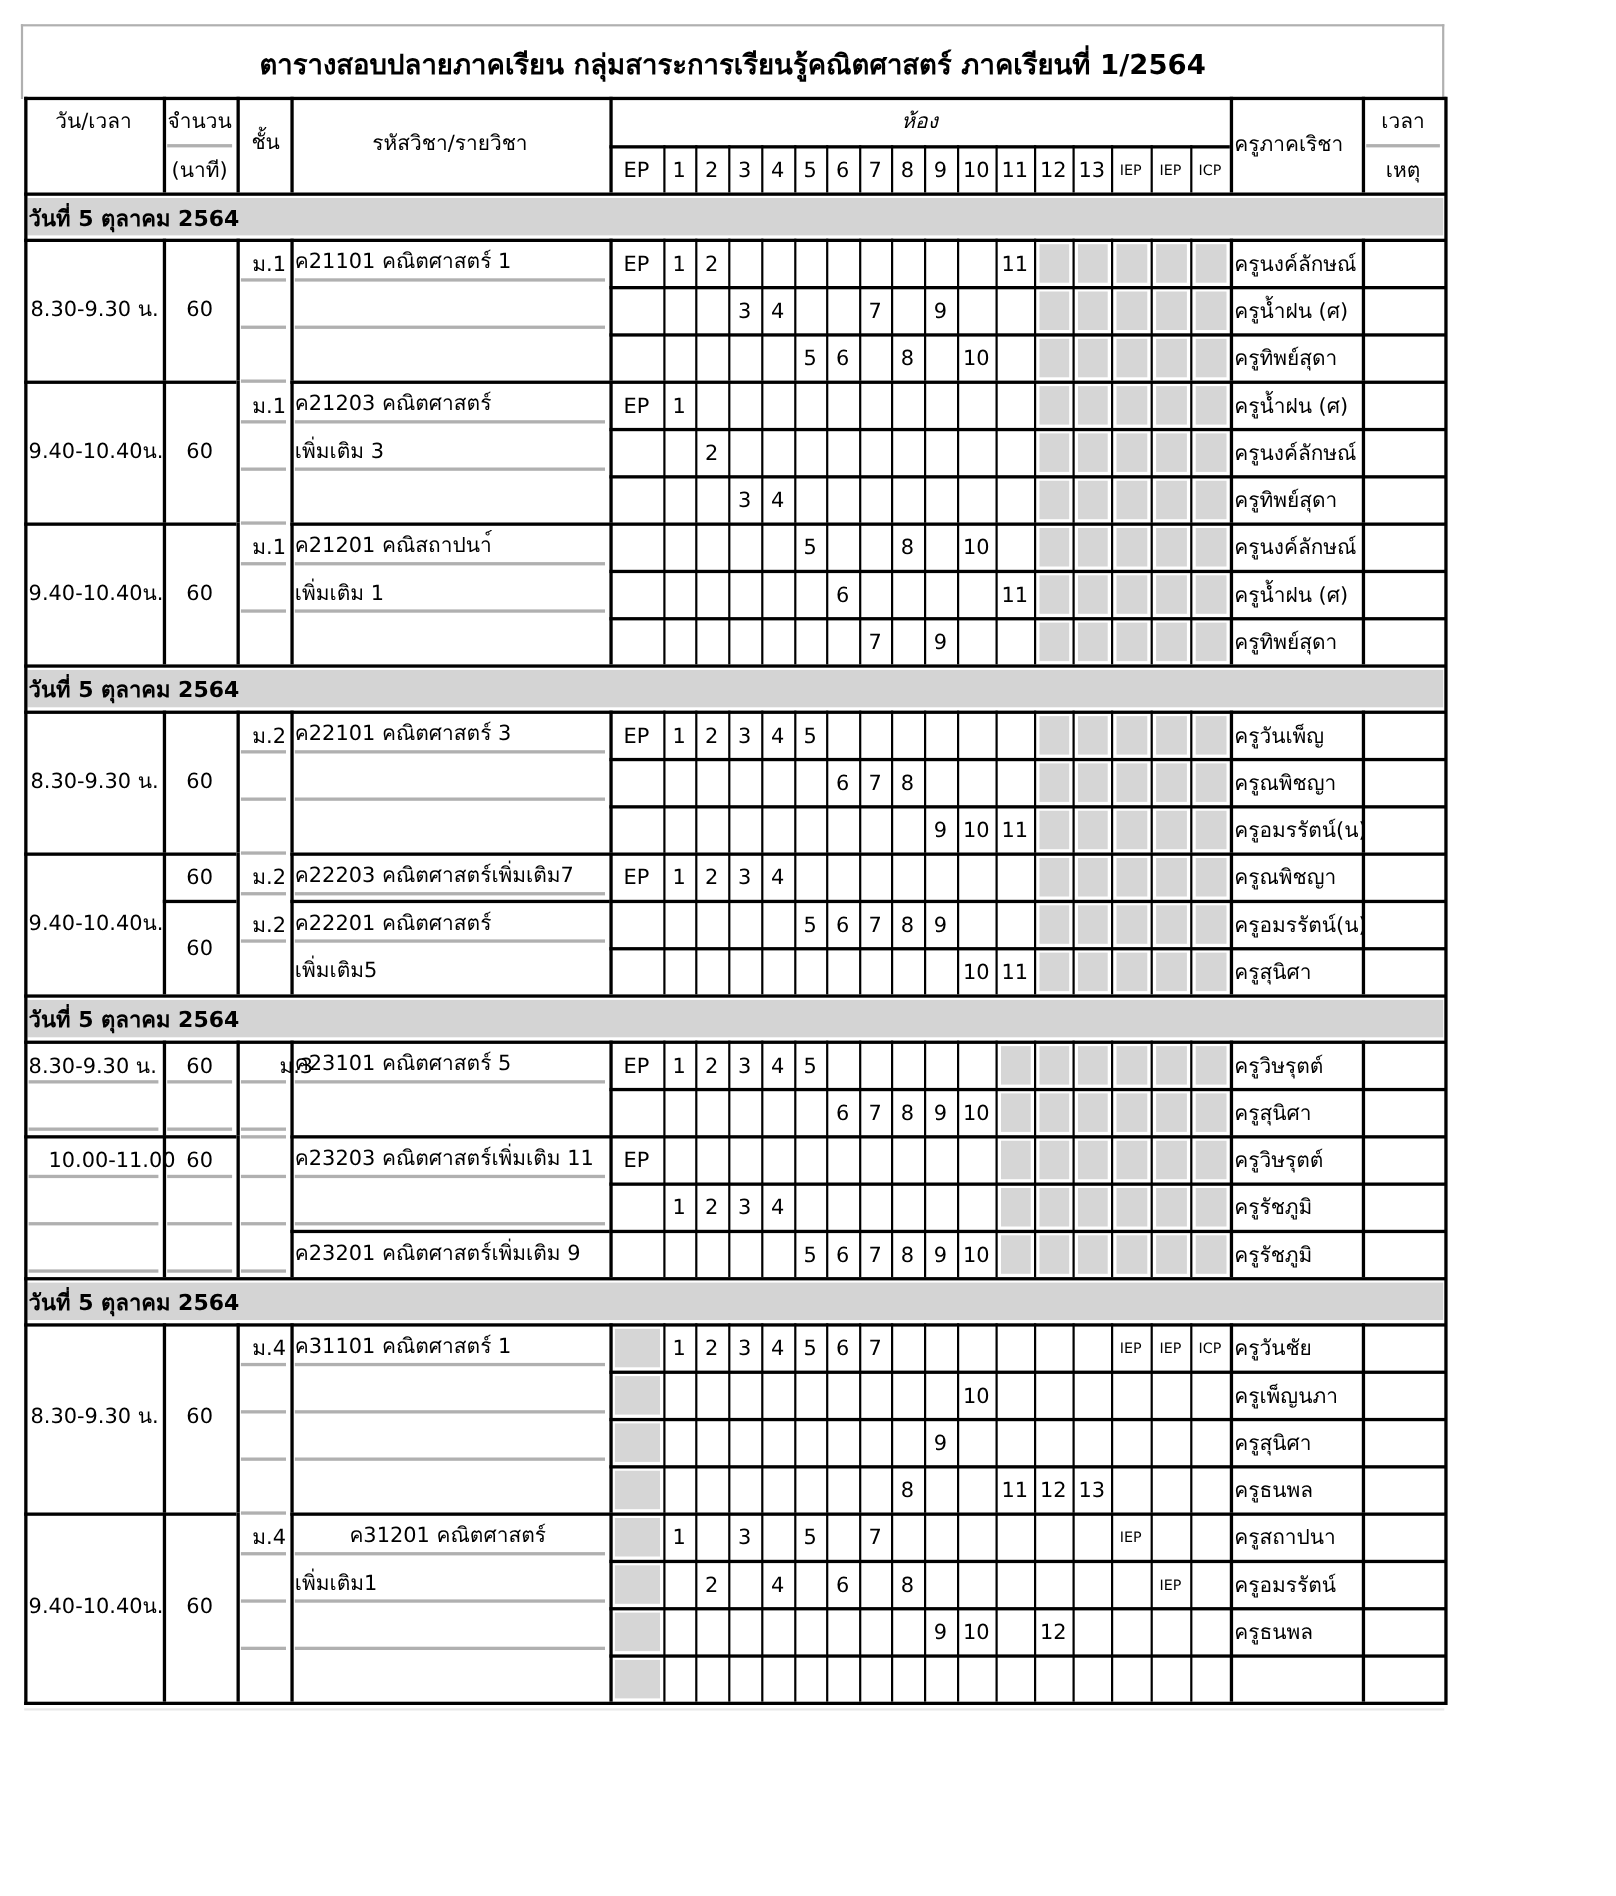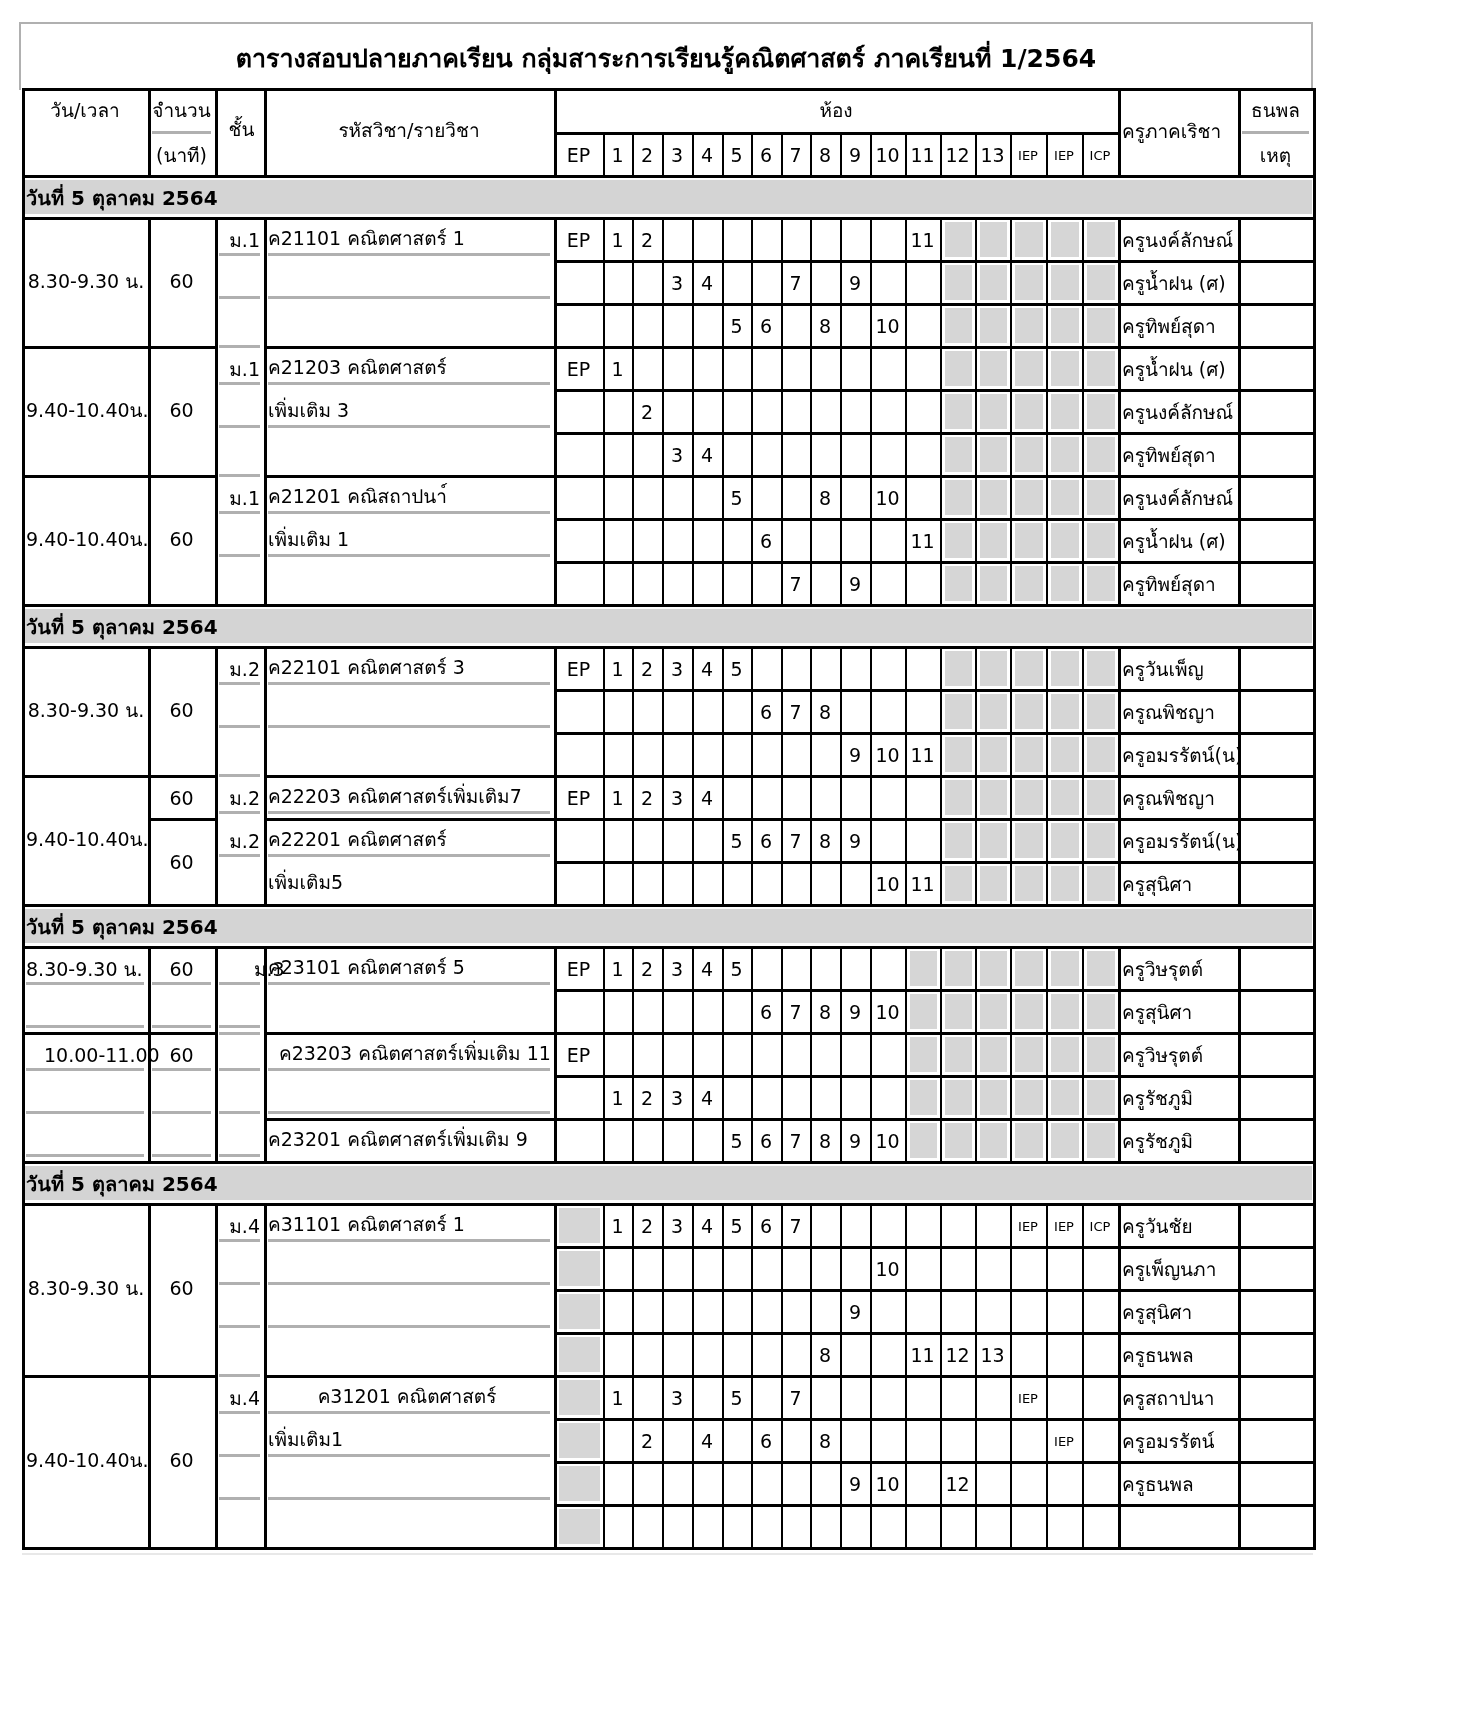--- a/index.html
+++ b/index.html
@@ -24,21 +24,21 @@
 <div id="sheet">
     <div class="abs title-box" style="left: 19px; top: 22px; width: 1294px; height: 68px;"></div>
     <div class="abs title" style="left: 19px; top: 38px; width: 1294px;">ตารางสอบปลายภาคเรียน กลุ่มสาระการเรียนรู้คณิตศาสตร์ ภาคเรียนที่ 1/2564</div>
     <div class="abs hline" style="left: 22px; top: 88px; width: 1293px; height: 3px;"></div>
     <div class="abs txt hdr" style="left: 22px; top: 101px; width: 126px; text-align: center;">วัน/เวลา</div>
     <div class="abs txt hdr" style="left: 148px; top: 101px; width: 67px; text-align: center;">จำนวน</div>
     <div class="abs gline" style="left: 152px; top: 131px; width: 59px; height: 3px;"></div>
     <div class="abs txt hdr" style="left: 148px; top: 146px; width: 67px; text-align: center;">(นาที)</div>
     <div class="abs txt hdr" style="left: 215px; top: 120px; width: 53px; text-align: center;">ชั้น</div>
     <div class="abs txt hdr" style="left: 264px; top: 121px; width: 290px; text-align: center;">รหัสวิชา/รายวิชา</div>
-    <div class="abs txt hdr" style="left: 554px; top: 101px; width: 564px; text-align: center;">ห้อง</div>
+    <div class="abs txt hdr" style="left: 554px; top: 101px; width: 564px; text-align: center; font-style: italic;">ห้อง</div>
     <div class="abs hline" style="left: 554px; top: 132px; width: 564px; height: 3px;"></div>
     <div class="abs txt hdr" style="left: 554px; top: 146px; width: 49px; text-align: center;">EP</div>
     <div class="abs txt hdr" style="left: 603px; top: 146px; width: 29px; text-align: center;">1</div>
     <div class="abs thinv" style="left: 603px; top: 132px; height: 43px;"></div>
     <div class="abs txt hdr" style="left: 632px; top: 146px; width: 30px; text-align: center;">2</div>
     <div class="abs thinv" style="left: 632px; top: 132px; height: 43px;"></div>
     <div class="abs txt hdr" style="left: 662px; top: 146px; width: 30px; text-align: center;">3</div>
     <div class="abs thinv" style="left: 662px; top: 132px; height: 43px;"></div>
     <div class="abs txt hdr" style="left: 692px; top: 146px; width: 30px; text-align: center;">4</div>
     <div class="abs thinv" style="left: 692px; top: 132px; height: 43px;"></div>
@@ -60,21 +60,21 @@
     <div class="abs thinv" style="left: 940px; top: 132px; height: 43px;"></div>
     <div class="abs txt hdr" style="left: 975px; top: 146px; width: 35px; text-align: center;">13</div>
     <div class="abs thinv" style="left: 975px; top: 132px; height: 43px;"></div>
     <div class="abs txt small" style="left: 1010px; top: 149px; width: 36px; text-align: center;">IEP</div>
     <div class="abs thinv" style="left: 1010px; top: 132px; height: 43px;"></div>
     <div class="abs txt small" style="left: 1046px; top: 149px; width: 36px; text-align: center;">IEP</div>
     <div class="abs thinv" style="left: 1046px; top: 132px; height: 43px;"></div>
     <div class="abs txt small" style="left: 1082px; top: 149px; width: 36px; text-align: center;">ICP</div>
     <div class="abs thinv" style="left: 1082px; top: 132px; height: 43px;"></div>
     <div class="abs txt hdr" style="left: 1122px; top: 122px; width: 120px; text-align: left;">ครูภาคเริชา</div>
-    <div class="abs txt hdr" style="left: 1238px; top: 101px; width: 75px; text-align: center;">ธนพล</div>
+    <div class="abs txt hdr" style="left: 1238px; top: 101px; width: 75px; text-align: center;">เวลา</div>
     <div class="abs gline" style="left: 1242px; top: 131px; width: 67px; height: 3px;"></div>
     <div class="abs txt hdr" style="left: 1238px; top: 146px; width: 75px; text-align: center;">เหตุ</div>
     <div class="abs vline" style="left: 148px; top: 88px; height: 87px;"></div>
     <div class="abs vline" style="left: 215px; top: 88px; height: 87px;"></div>
     <div class="abs vline" style="left: 264px; top: 88px; height: 87px;"></div>
     <div class="abs vline" style="left: 554px; top: 88px; height: 87px;"></div>
     <div class="abs vline" style="left: 1118px; top: 88px; height: 87px;"></div>
     <div class="abs vline" style="left: 1238px; top: 88px; height: 87px;"></div>
     <div class="abs hline" style="left: 22px; top: 175px; width: 1293px; height: 3px;"></div>
     <div class="abs daybar" style="left: 25px; top: 180px; width: 1287px; height: 34px;"></div>
@@ -460,21 +460,21 @@
     <div class="abs thinv" style="left: 940px; top: 946px; height: 86px;"></div>
     <div class="abs thinv" style="left: 975px; top: 946px; height: 86px;"></div>
     <div class="abs thinv" style="left: 1010px; top: 946px; height: 86px;"></div>
     <div class="abs thinv" style="left: 1046px; top: 946px; height: 86px;"></div>
     <div class="abs thinv" style="left: 1082px; top: 946px; height: 86px;"></div>
     <div class="abs hline" style="left: 22px; top: 1032px; width: 193px; height: 3px;"></div>
     <div class="abs gline" style="left: 219px; top: 1032px; width: 41px; height: 3px;"></div>
     <div class="abs hline" style="left: 264px; top: 1032px; width: 1051px; height: 3px;"></div>
     <div class="abs txt " style="left: 44px; top: 1046px; width: 120px; text-align: left;">10.00-11.00</div>
     <div class="abs txt " style="left: 148px; top: 1046px; width: 67px; text-align: center;">60</div>
-    <div class="abs txt " style="left: 268px; top: 1044px; width: 286px; text-align: left; padding-left: 11px;">ค23203 คณิตศาสตร์เพิ่มเติม 11</div>
+    <div class="abs txt " style="left: 268px; top: 1044px; width: 286px; text-align: left;">ค23203 คณิตศาสตร์เพิ่มเติม 11</div>
     <div class="abs gline" style="left: 219px; top: 1068px; width: 41px; height: 3px;"></div>
     <div class="abs gline" style="left: 268px; top: 1068px; width: 282px; height: 3px;"></div>
     <div class="abs gline" style="left: 26px; top: 1068px; width: 118px; height: 3px;"></div>
     <div class="abs gline" style="left: 152px; top: 1068px; width: 59px; height: 3px;"></div>
     <div class="abs txt " style="left: 554px; top: 1046px; width: 49px; text-align: center;">EP</div>
     <div class="abs gray" style="left: 910px; top: 1037px; width: 27px; height: 35px;"></div>
     <div class="abs gray" style="left: 945px; top: 1037px; width: 27px; height: 35px;"></div>
     <div class="abs gray" style="left: 980px; top: 1037px; width: 27px; height: 35px;"></div>
     <div class="abs gray" style="left: 1015px; top: 1037px; width: 28px; height: 35px;"></div>
     <div class="abs gray" style="left: 1051px; top: 1037px; width: 28px; height: 35px;"></div>

